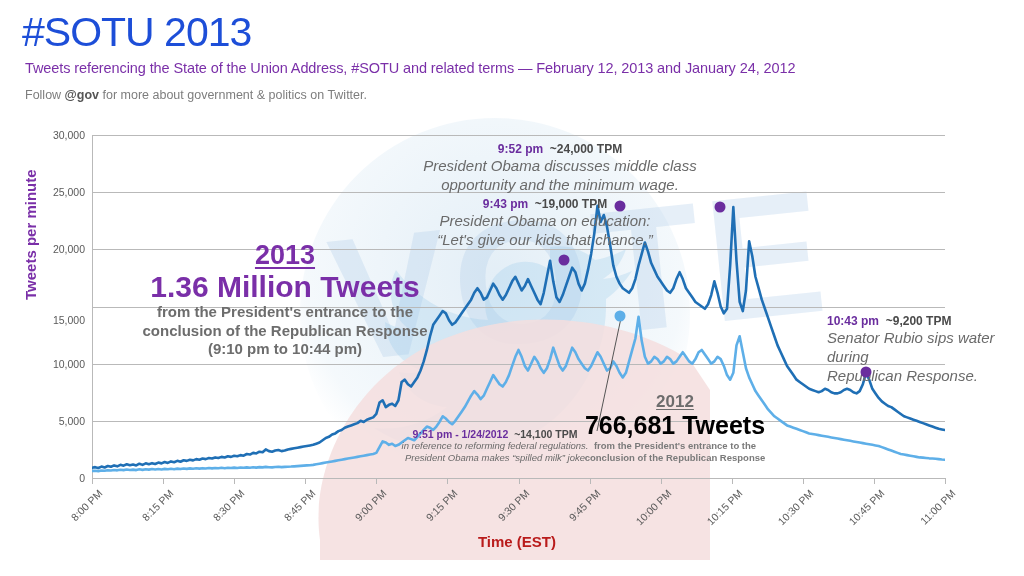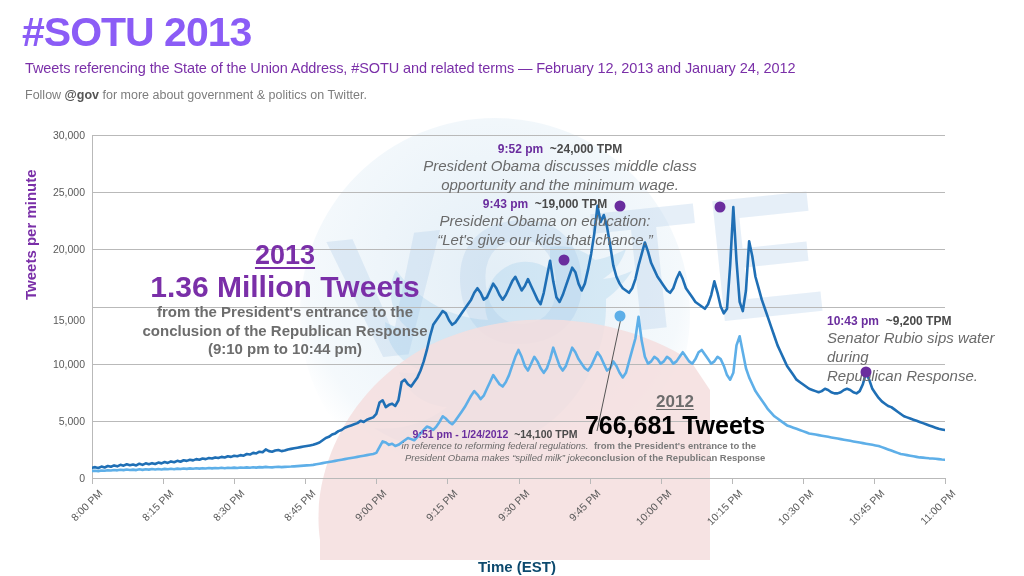--- a/index.html
+++ b/index.html
@@ -7,22 +7,22 @@
     width: 1024px; height: 576px;
     background: #ffffff;
     font-family: "Liberation Sans", sans-serif;
     overflow: hidden;
   }
   #root { position: relative; width: 1024px; height: 576px; background: #fff; }
 
   
   .title {
     position: absolute; left: 22px; top: 12px;
-    font-size: 41px; font-weight: bold; letter-spacing: -1px;
-    color: #8b5cf6; line-height: 1;
+    font-size: 41px; font-weight: normal; letter-spacing: -1px;
+    color: #1d4ed8; line-height: 1;
   }
   .subtitle {
     position: absolute; left: 25px; top: 60px;
     font-size: 14.5px; color: #7A2FA8; font-weight: 400;
     letter-spacing: -0.1px;
   }
   .follow {
     position: absolute; left: 25px; top: 88px;
     font-size: 12.5px; color: #7d7d7d;
   }
@@ -54,22 +54,22 @@
   }
   .xtick {
     position: absolute; top: 0; width: 1px; height: 6px; background: #b9b9b9;
   }
   .xlabel-txt {
     position: absolute; top: 9px;
     font-size: 10.5px; color: #5a5a5a; white-space: nowrap;
     transform-origin: left top; transform: rotate(-45deg) translateX(-100%);
   }
   .xtitle {
-    position: absolute; left: 0; right: 0; top: 558px; text-align: center;
-    font-size: 15px; font-weight: bold; color: #0c4a6e; padding-left: 10px;
+    position: absolute; left: 0; right: 0; top: 533px; text-align: center;
+    font-size: 15px; font-weight: bold; color: #b91c1c; padding-left: 10px;
   }
 
   
   .watermark { position: absolute; pointer-events: none; }
   .wm-circle {
     left: 300px; top: 118px; width: 390px; height: 390px;
     border-radius: 50%;
     background: radial-gradient(circle at 50% 40%, rgba(205,225,240,0.55), rgba(220,235,245,0.30) 62%, rgba(255,255,255,0) 72%);
   }
   .vote-text {

